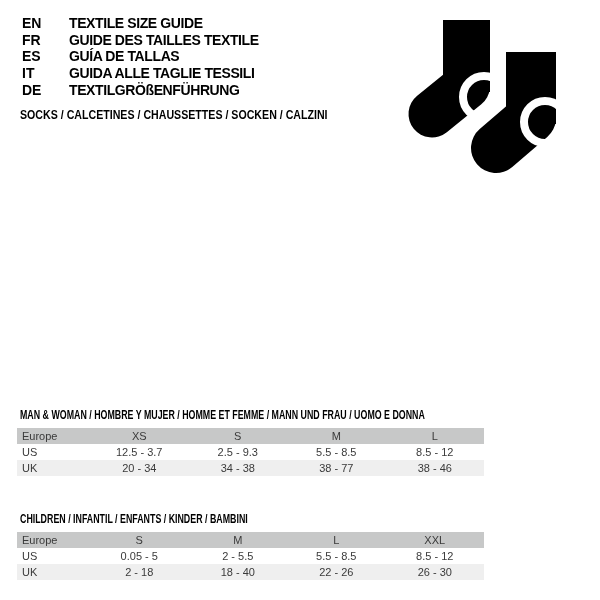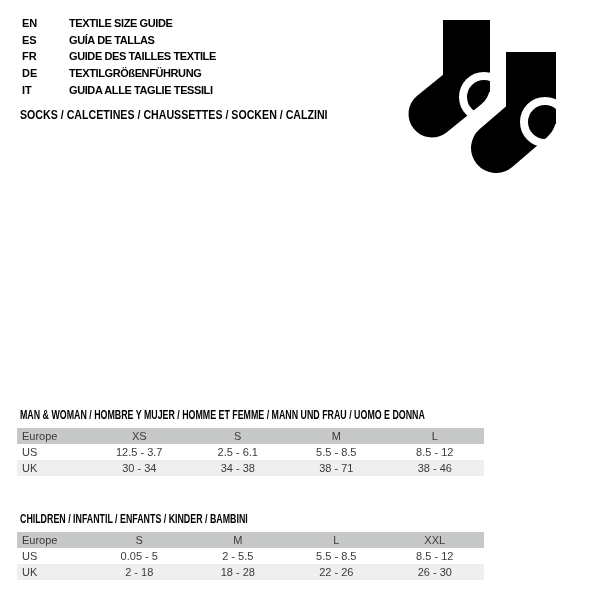--- a/index.html
+++ b/index.html
@@ -9,21 +9,21 @@
     --ink:#000000;
   }
   html,body{margin:0;padding:0;background:#ffffff;}
   .canvas{
     position:relative;width:600px;height:600px;background:#ffffff;
     font-family:"Liberation Sans",sans-serif;color:var(--ink);overflow:hidden;
   }
   
   .lang-block{position:absolute;left:22px;top:15px;}
   .lang-row{display:flex;height:16.7px;line-height:16.7px;
-    font-size:11px;font-weight:bold;white-space:nowrap;}
+    font-size:14px;font-weight:bold;white-space:nowrap;}
   .lang-code{width:35px;}
   .lang-label{letter-spacing:-0.4px;margin-left:12px;}
   .category-line{
     position:absolute;left:20px;top:107px;height:16px;line-height:16px;
     font-size:12.5px;font-weight:bold;white-space:nowrap;
     transform:scaleX(0.85);transform-origin:left center;
   }
   
   .size-icon{position:absolute;left:380px;top:0;width:220px;height:200px;}
   .sock-fill{fill:var(--ink);}
@@ -58,34 +58,34 @@
 <body>
 
 <div class="canvas">
 
   <div class="lang-block">
     <div class="lang-row">
       <span class="lang-code">EN</span>
       <span class="lang-label">TEXTILE SIZE GUIDE</span>
     </div>
     <div class="lang-row">
+      <span class="lang-code">FR</span>
+      <span class="lang-label">GUIDE DES TAILLES TEXTILE</span>
+    </div>
+    <div class="lang-row">
       <span class="lang-code">ES</span>
       <span class="lang-label">GUÍA DE TALLAS</span>
     </div>
     <div class="lang-row">
-      <span class="lang-code">FR</span>
-      <span class="lang-label">GUIDE DES TAILLES TEXTILE</span>
+      <span class="lang-code">IT</span>
+      <span class="lang-label">GUIDA ALLE TAGLIE TESSILI</span>
     </div>
     <div class="lang-row">
       <span class="lang-code">DE</span>
       <span class="lang-label">TEXTILGRÖßENFÜHRUNG</span>
-    </div>
-    <div class="lang-row">
-      <span class="lang-code">IT</span>
-      <span class="lang-label">GUIDA ALLE TAGLIE TESSILI</span>
     </div>
   </div>
 
   <div class="category-line">SOCKS / CALCETINES / CHAUSSETTES / SOCKEN / CALZINI</div>
 
   <svg class="size-icon" viewBox="0 0 220 200" xmlns="http://www.w3.org/2000/svg" aria-hidden="true">
 
     <g>
       <rect class="sock-fill" x="63" y="20" width="47" height="72"></rect>
       <line class="sock-line" x1="86.5" y1="86" x2="52" y2="114" stroke-width="47"></line>
@@ -116,29 +116,29 @@
         <th>XS</th>
         <th>S</th>
         <th>M</th>
         <th>L</th>
       </tr>
     </thead>
     <tbody>
       <tr>
         <td class="rowlabel">US</td>
         <td>12.5 - 3.7</td>
-        <td>2.5 - 6.1</td>
+        <td>2.5 - 9.3</td>
         <td>5.5 - 8.5</td>
         <td>8.5 - 12</td>
       </tr>
       <tr class="alt">
         <td class="rowlabel">UK</td>
-        <td>30 - 34</td>
+        <td>20 - 34</td>
         <td>34 - 38</td>
-        <td>38 - 71</td>
+        <td>38 - 77</td>
         <td>38 - 46</td>
       </tr>
     </tbody>
   </table>
 
   <div class="table-title" id="title-children">CHILDREN / INFANTIL / ENFANTS / KINDER / BAMBINI</div>
   <table class="size-table" id="table-children">
     <colgroup>
         <col class="c0">
         <col>
@@ -159,20 +159,20 @@
       <tr>
         <td class="rowlabel">US</td>
         <td>0.05 - 5</td>
         <td>2 - 5.5</td>
         <td>5.5 - 8.5</td>
         <td>8.5 - 12</td>
       </tr>
       <tr class="alt">
         <td class="rowlabel">UK</td>
         <td>2 - 18</td>
-        <td>18 - 28</td>
+        <td>18 - 40</td>
         <td>22 - 26</td>
         <td>26 - 30</td>
       </tr>
     </tbody>
   </table>
 
 </div>
 
 </body></html>

